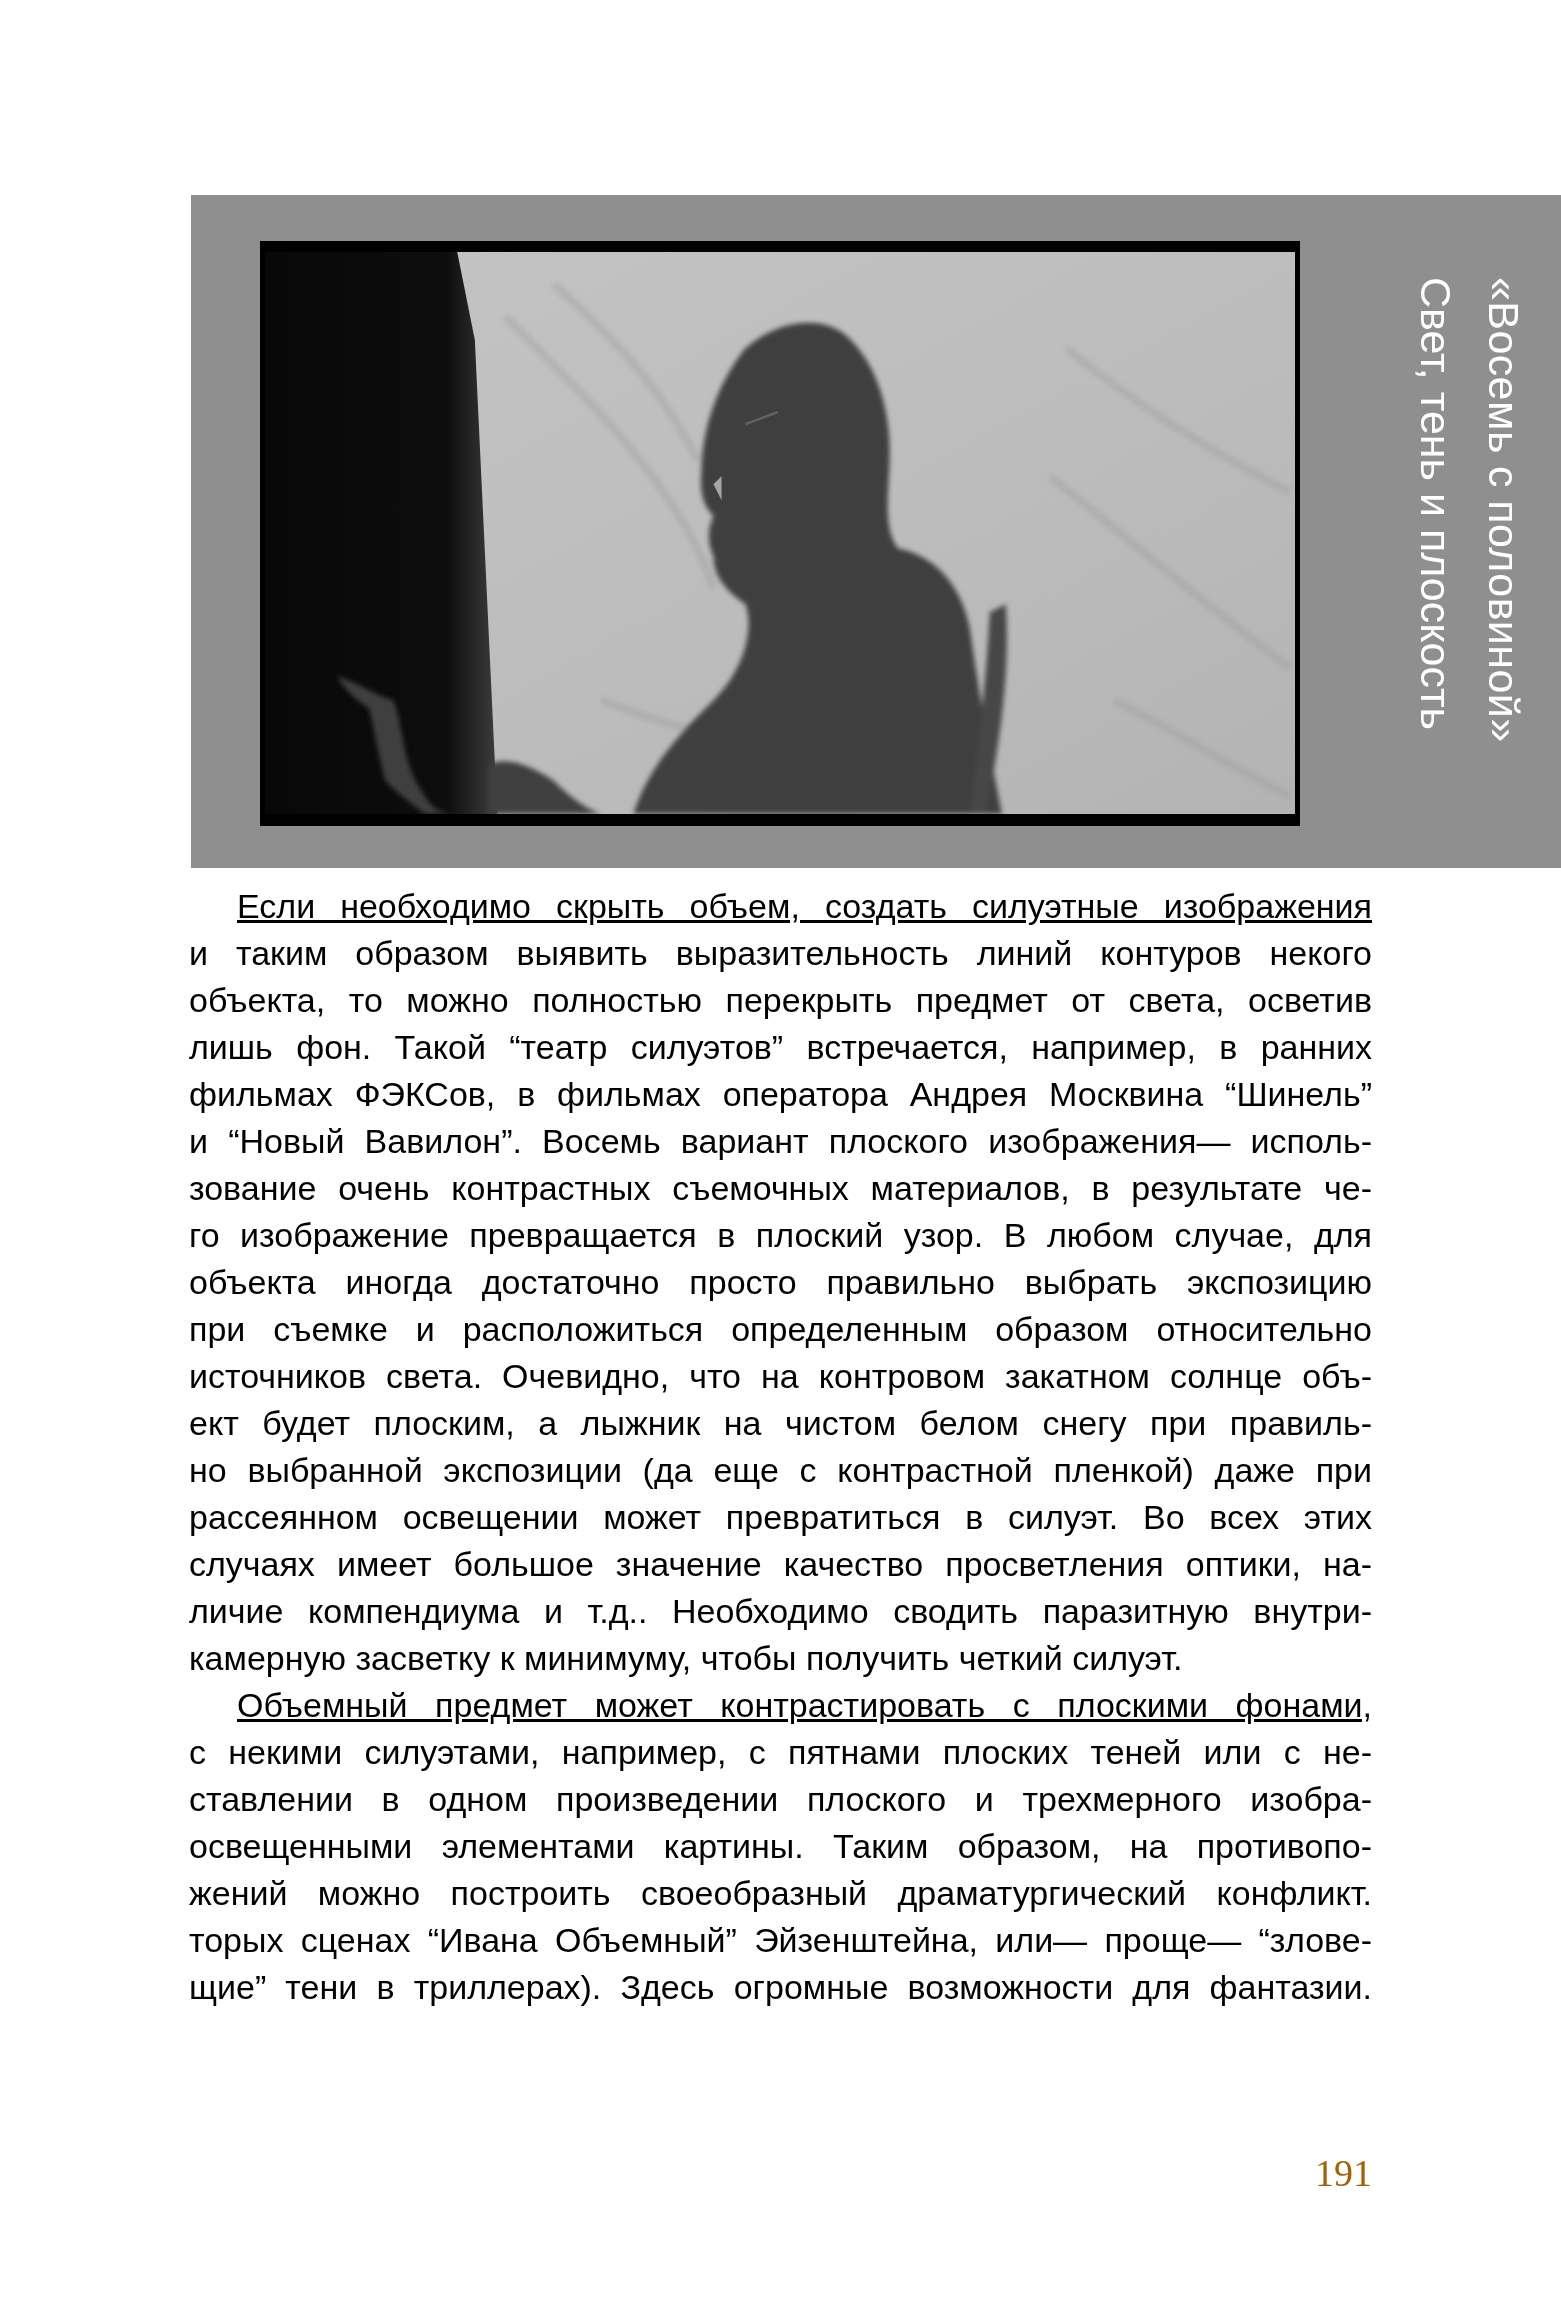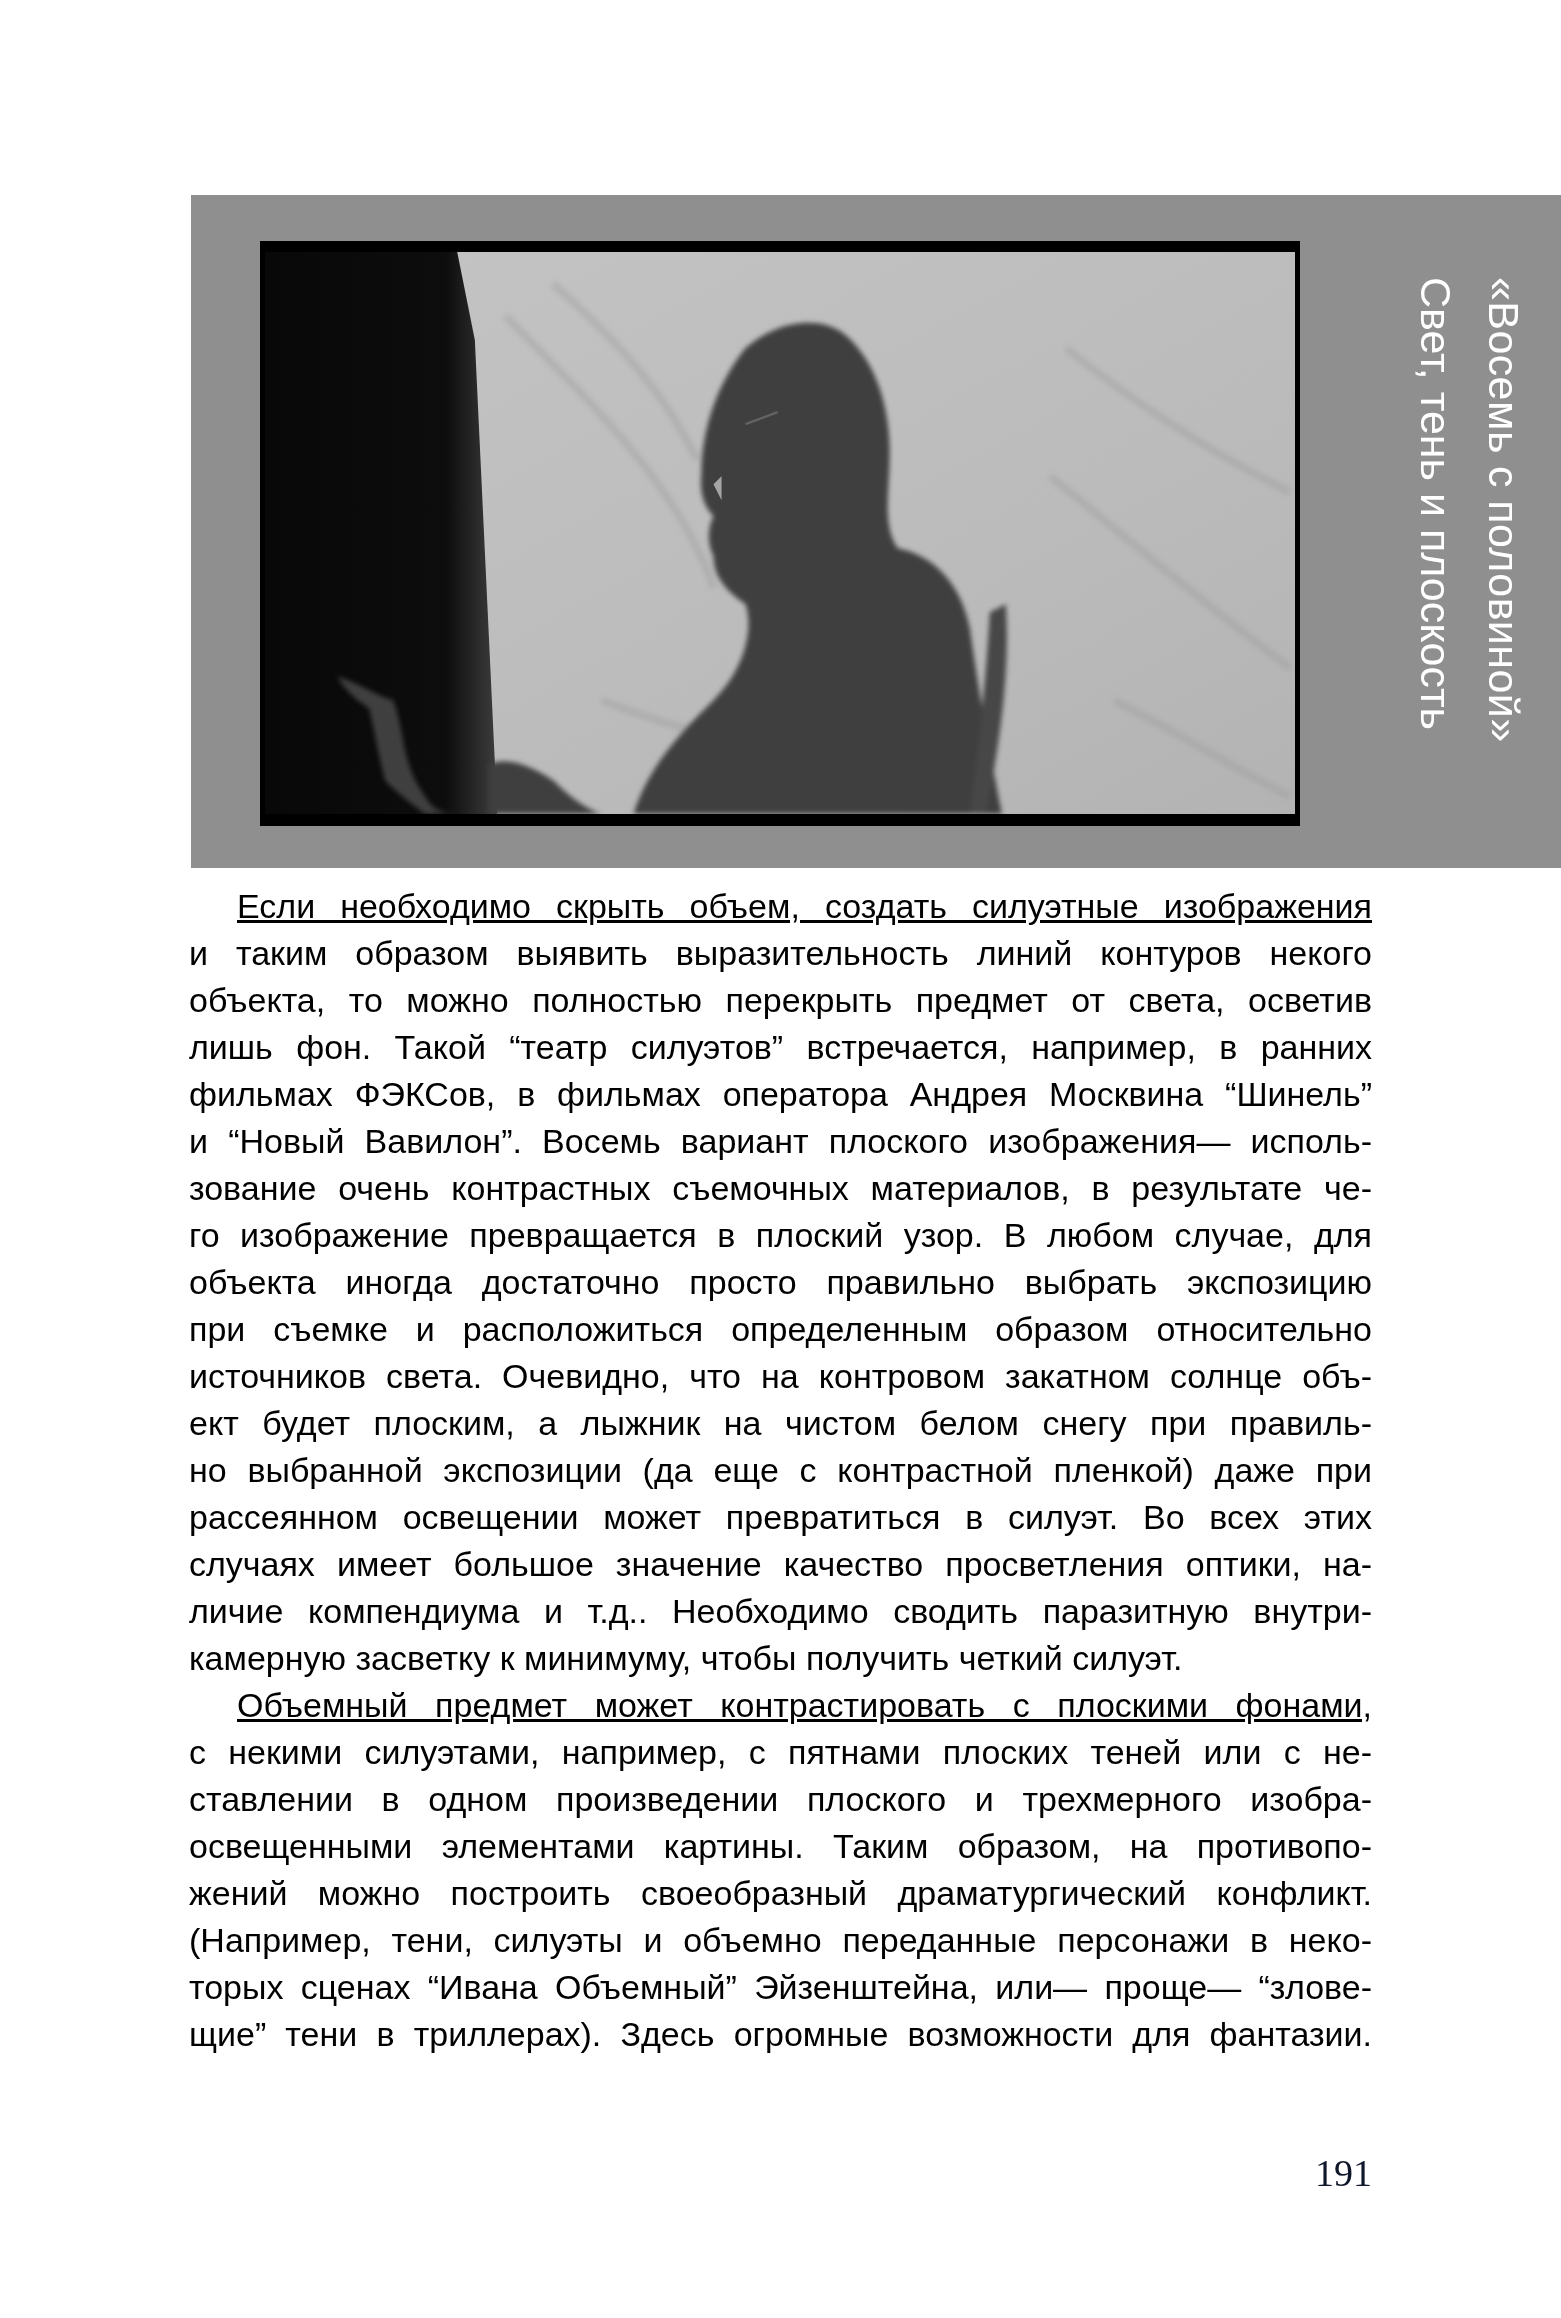--- a/index.html
+++ b/index.html
@@ -74,21 +74,21 @@
   .line.indent { padding-left: 48px; text-decoration: underline; }
   .page-number {
     position: absolute;
     left: 1250px;
     width: 122px;
     top: 2154px;
     text-align: right;
     font-family: "Liberation Serif", serif;
     font-size: 38px;
     line-height: 1;
-    color: #0f172a;
+    color: #a16207;
   }
 </style>
 </head>
 <body>
 
 <div class="banner"></div>
 
 <div class="photo-frame">
   <svg viewBox="0 0 1286 702" preserveAspectRatio="none" xmlns="http://www.w3.org/2000/svg">
     <defs>
@@ -167,20 +167,19 @@
     <span class="line">случаях имеет большое значение качество просветления оптики, на-</span>
     <span class="line">личие компендиума и т.д.. Необходимо сводить паразитную внутри-</span>
     <span class="line last">камерную засветку к минимуму, чтобы получить четкий силуэт.</span>
   </div>
   <div>
     <span class="line indent">Объемный предмет может контрастировать с плоскими фонами,</span>
     <span class="line">с некими силуэтами, например, с пятнами плоских теней или с не-</span>
     <span class="line">ставлении в одном произведении плоского и трехмерного изобра-</span>
     <span class="line">освещенными элементами картины. Таким образом, на противопо-</span>
     <span class="line">жений можно построить своеобразный драматургический конфликт.</span>
-    <span class="line">(Например, тени, силуэты и объемно переданные персонажи в неко-</span>
     <span class="line">торых сценах “Ивана Объемный” Эйзенштейна, или— проще— “злове-</span>
     <span class="line">щие” тени в триллерах). Здесь огромные возможности для фантазии.</span>
   </div>
 </div>
 
 <div class="page-number">191</div>
 
 
 </body></html>

